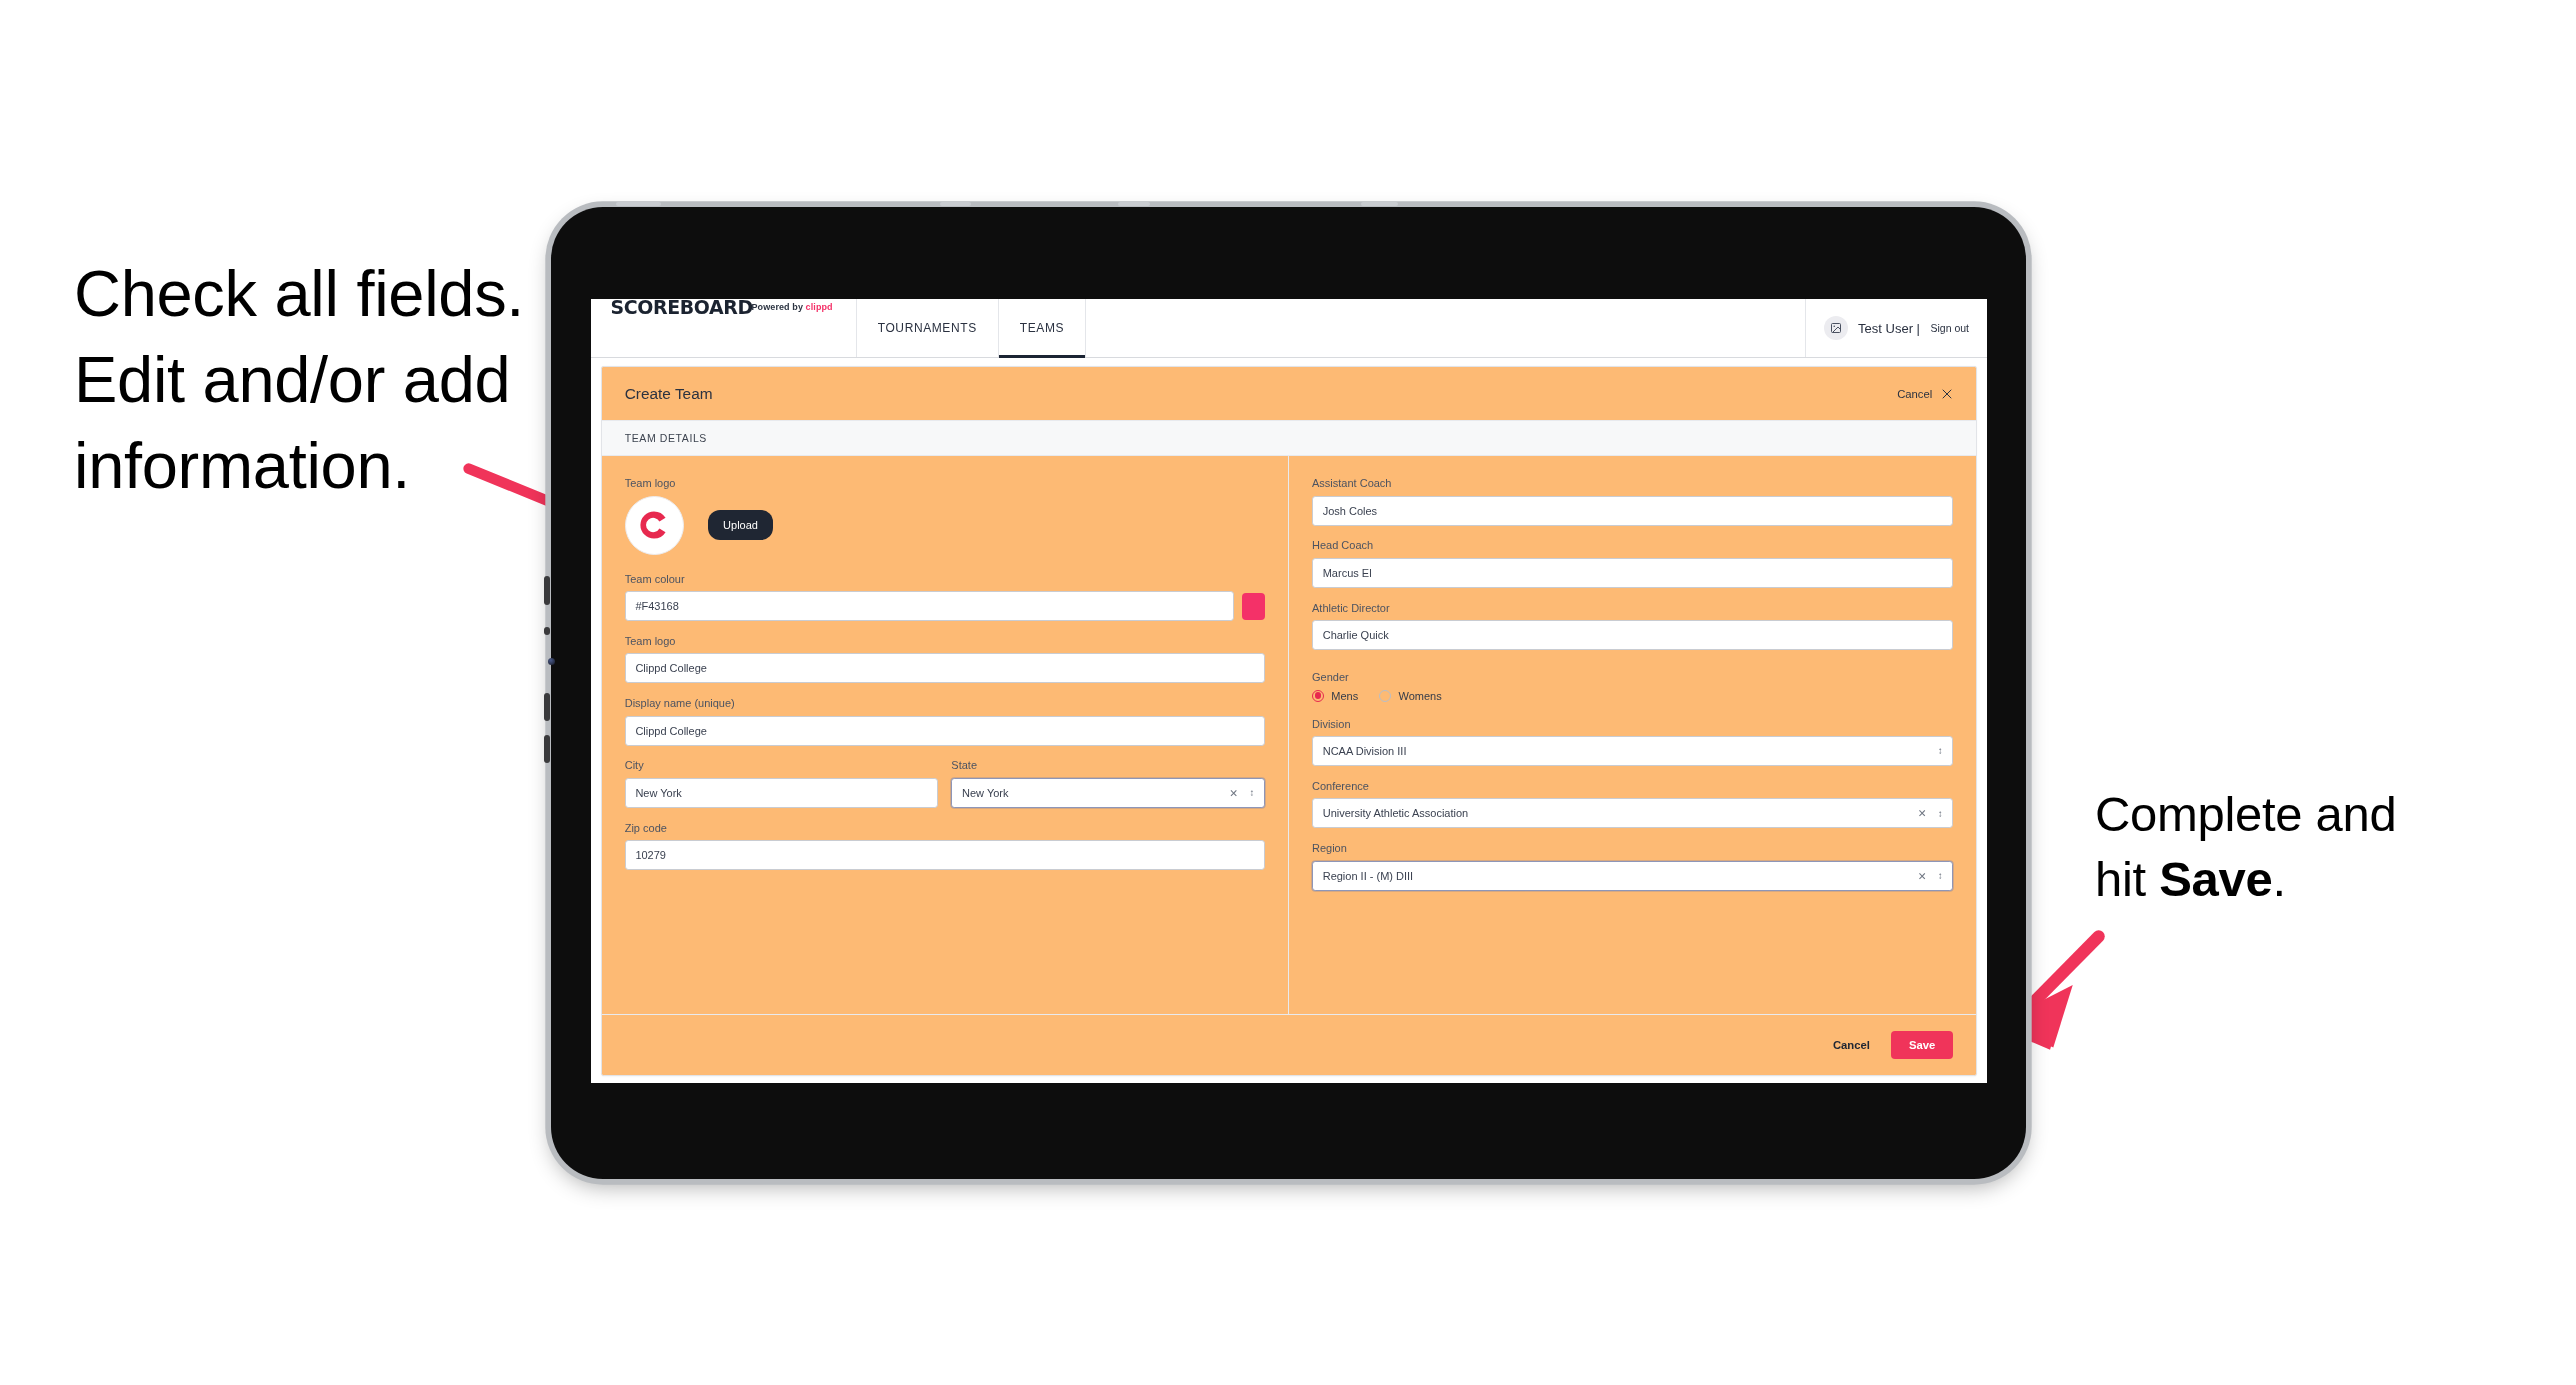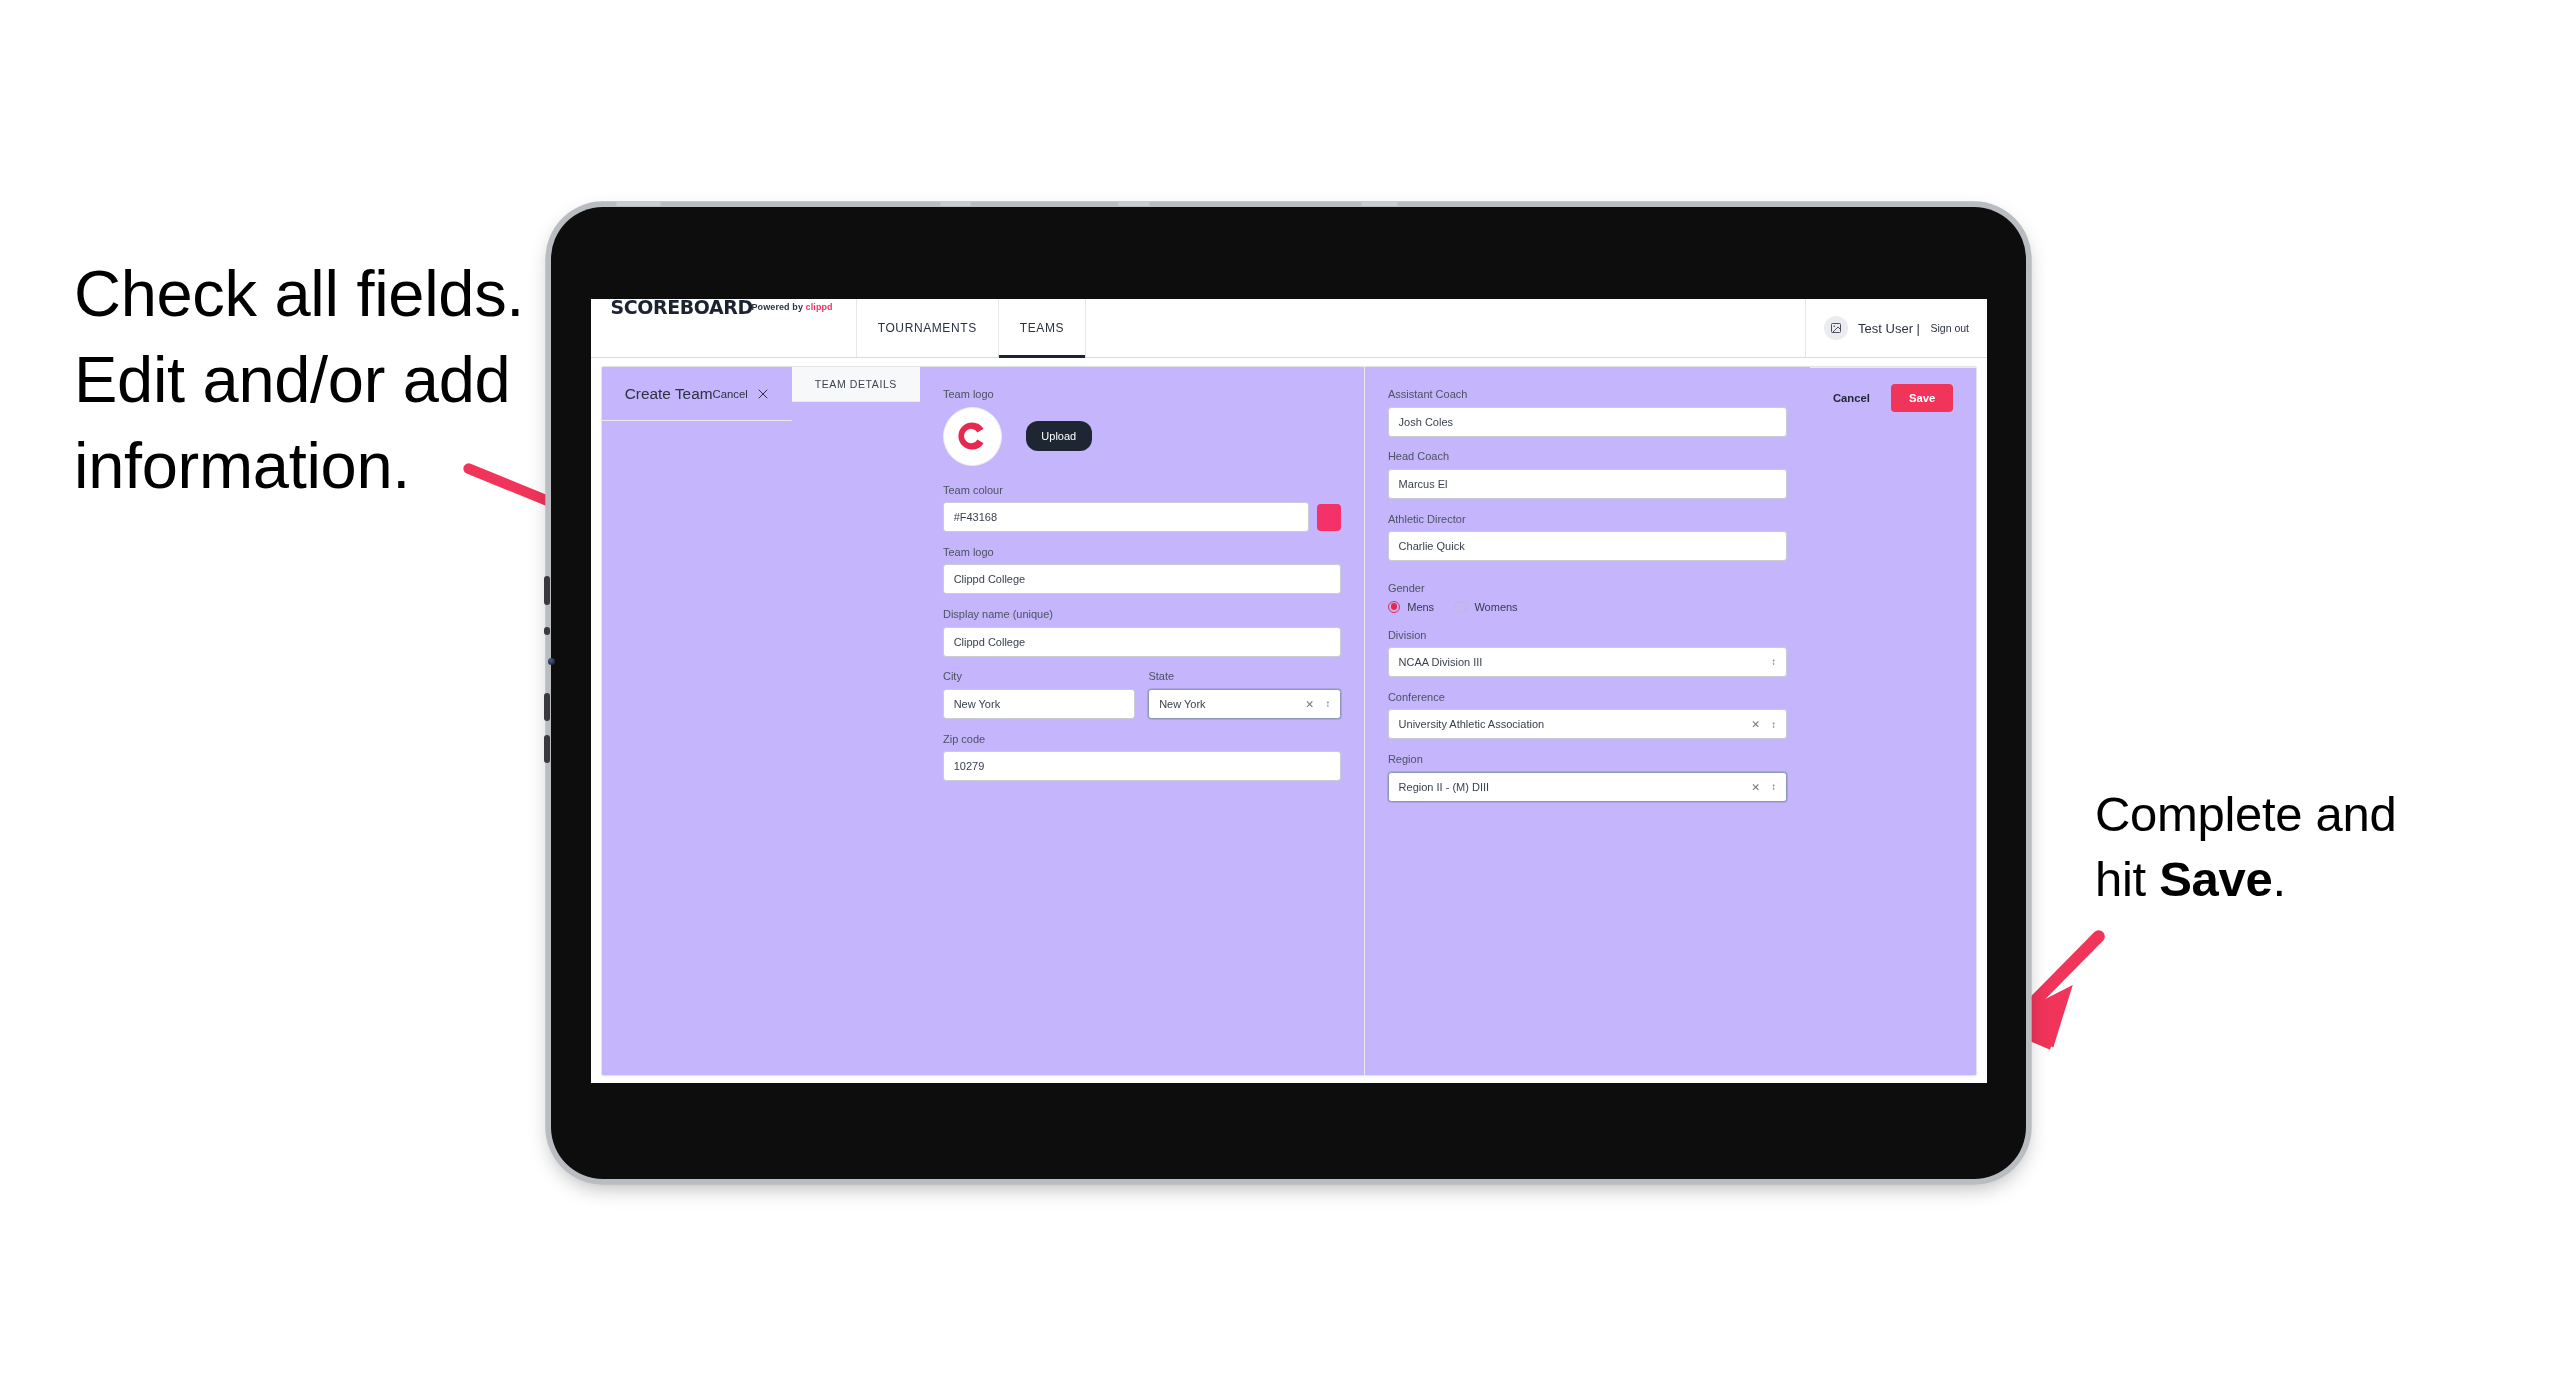--- a/index.html
+++ b/index.html
@@ -61,22 +61,22 @@
     content:"";position:absolute;left:0;right:0;bottom:-0.8px;height:2.4px;background:#1b2433;
   }
   #appbar-spacer{flex:1;border-right:0.8px solid #e4e6ea;}
   #userbox{display:flex;align-items:center;gap:10.5px;padding:0 18px;}
   #avatar{width:24px;height:24px;border-radius:50%;background:#ececf0;
           display:flex;align-items:center;justify-content:center;}
   #username{font-size:13px;color:#2a3140;}
   #signout{font-size:10.5px;color:#2a3140;cursor:pointer;}
 
   
-  #card{margin:8px 9.7px 0 9.7px;background:#c4b5fd;border:0.8px solid #e2e4e8;border-radius:2.4px;
-        height:708px;display:flex;flex-direction:row;box-shadow:0 0.8px 1.6px rgba(0,0,0,.04);}
+  #card{margin:8px 9.7px 0 9.7px;background:#fdba74;border:0.8px solid #e2e4e8;border-radius:2.4px;
+        height:708px;display:flex;flex-direction:column;box-shadow:0 0.8px 1.6px rgba(0,0,0,.04);}
   #cardhead{height:53px;display:flex;align-items:center;padding:0 23px;
             border-bottom:0.8px solid #e8eaee;}
   #cardtitle{font-size:15.4px;color:#2b3240;flex:1;}
   #cancel-x{display:flex;align-items:center;gap:9px;font-size:11.3px;color:#2b3240;cursor:pointer;}
   #section-label{height:34px;display:flex;align-items:center;padding:0 23px;
                  background:#f7f8f9;border-bottom:0.8px solid #e8eaee;
                  font-size:10.5px;letter-spacing:0.6px;color:#3c434f;}
 
   #body{flex:1;display:flex;}
   .col{padding:21px 23px 0 23px;}

